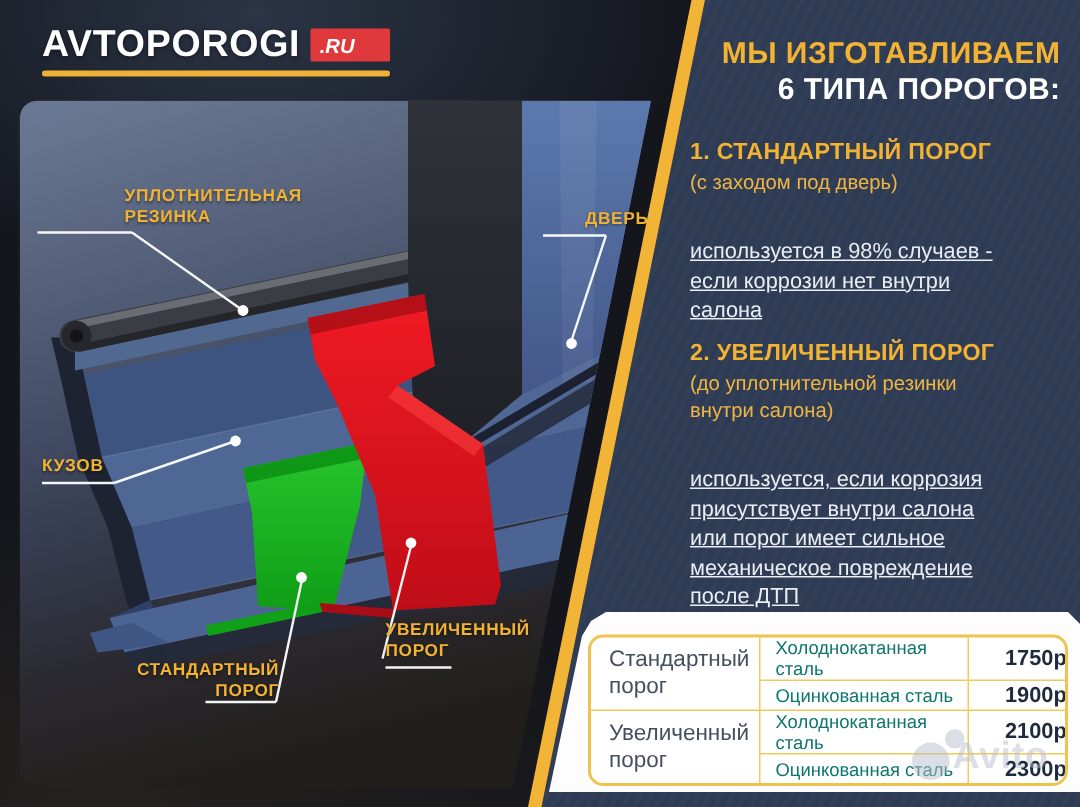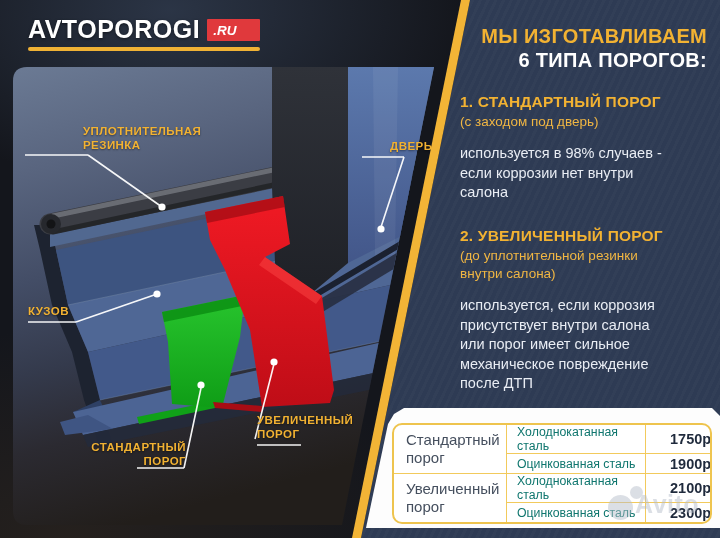--- a/index.html
+++ b/index.html
@@ -47,21 +47,21 @@
   .lbl-increased{left:257px;top:413px;}
   
   .panel-heading{position:absolute;top:25px;right:13px;z-index:4;text-align:right;font-weight:bold;font-size:20px;line-height:23.5px;letter-spacing:.3px;}
   .panel-heading .h1{color:#f2b232;}
   .panel-heading .h2{color:#ffffff;}
   .panel-section{position:absolute;left:460px;width:252px;z-index:4;}
   .sec-1{top:93px;}
   .sec-2{top:227px;}
   .sec-title{color:#f2b232;font-weight:bold;font-size:15.5px;letter-spacing:.2px;}
   .sec-sub{color:#f0b643;font-size:13.5px;line-height:18px;margin-top:2px;white-space:pre-line;}
-  .sec-body{color:#e9edf4;font-size:14.5px;line-height:19.5px;margin-top:13px;white-space:pre-line;}
+  .sec-body{color:#e9edf4;font-size:14.5px;line-height:19.5px;margin-top:28px;white-space:pre-line;text-decoration:underline;}
   
   .price-card{
     position:absolute;left:366px;top:408px;width:354px;height:120px;z-index:4;background:#fdfdfd;
     clip-path:polygon(38px 0, 346px 0, 354px 8px, 354px 120px, 0 120px, 22px 16px, 28px 6px);
   }
   .price-table{
     position:absolute;left:392px;top:423px;width:316px;height:97px;z-index:5;
     display:grid;grid-template-columns:112px 139px 65px;grid-template-rows:repeat(4,1fr);
     border:2px solid #eec44e;border-radius:10px;overflow:hidden;background:#fff;
   }

